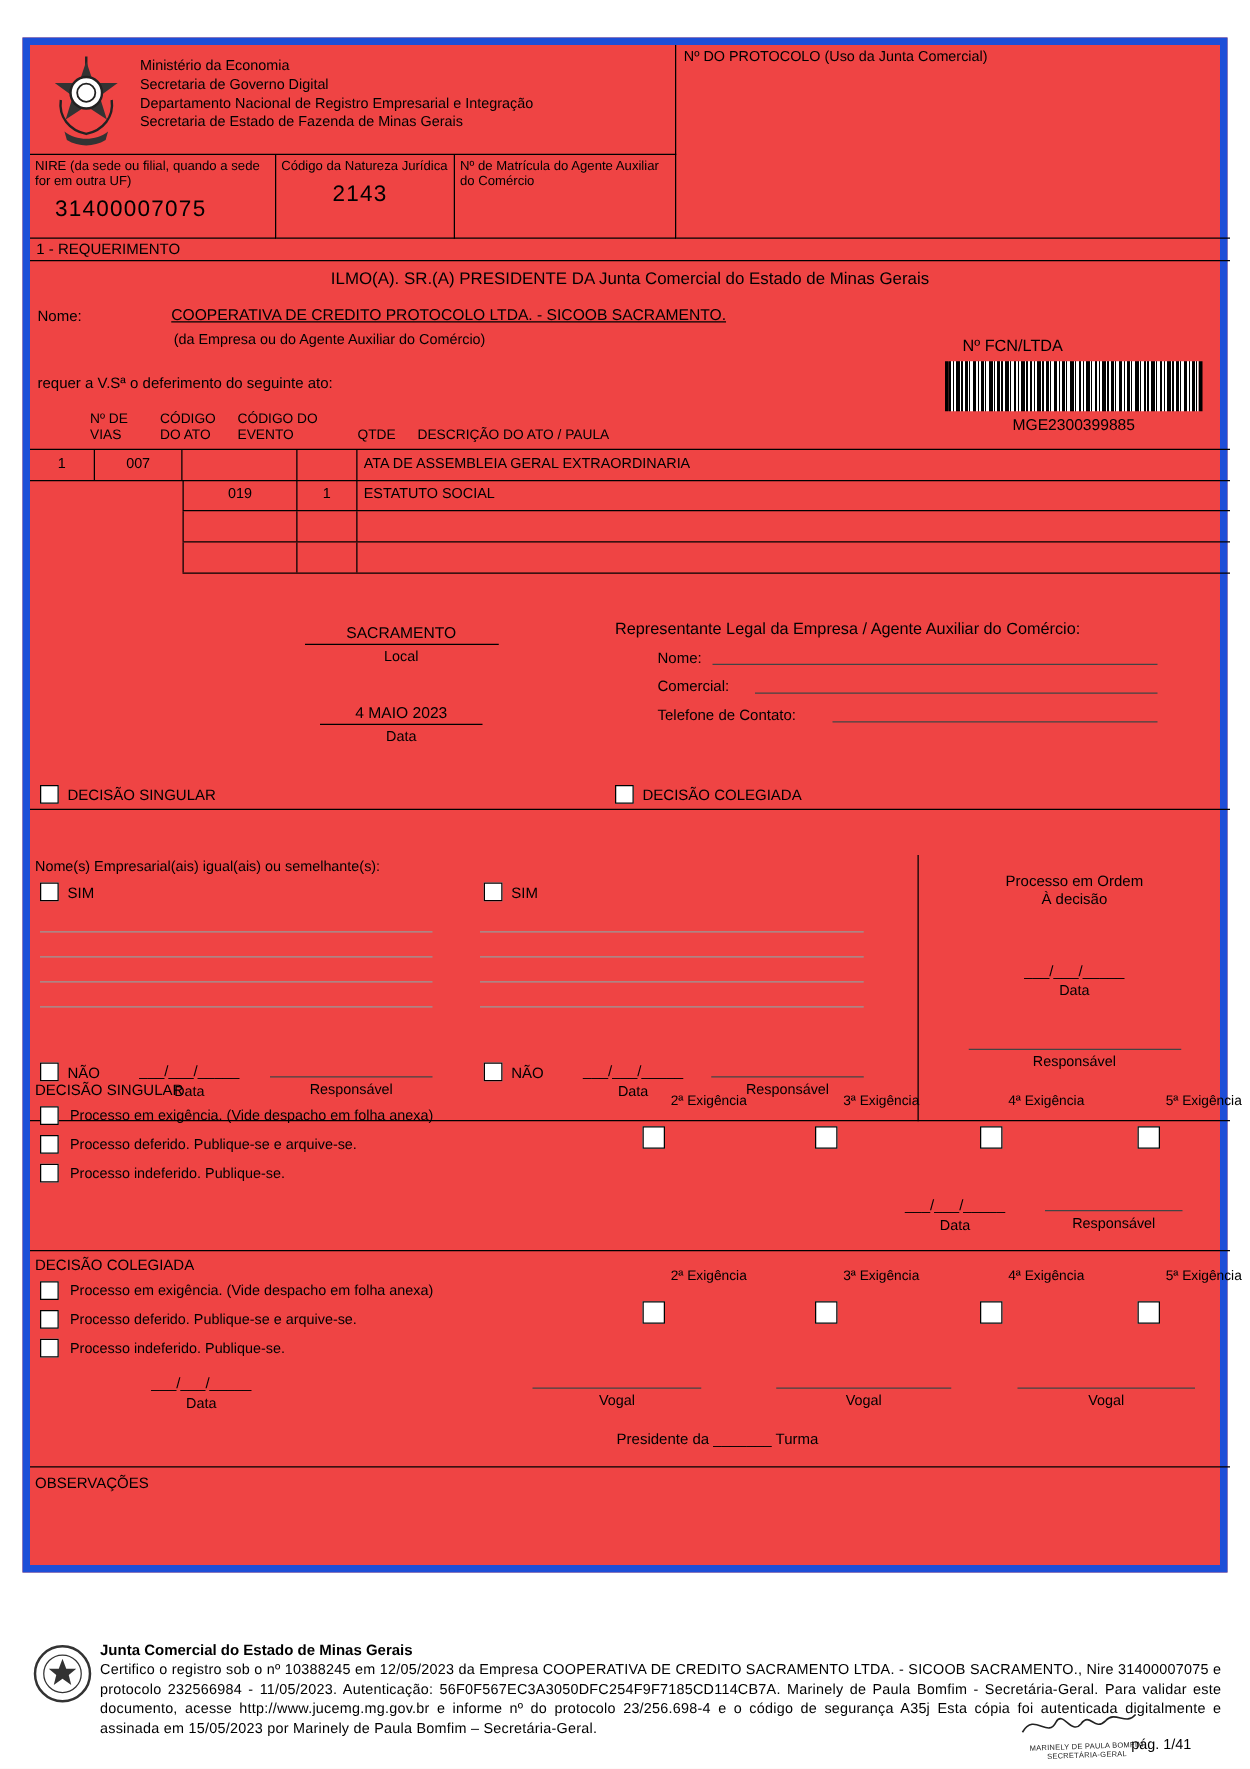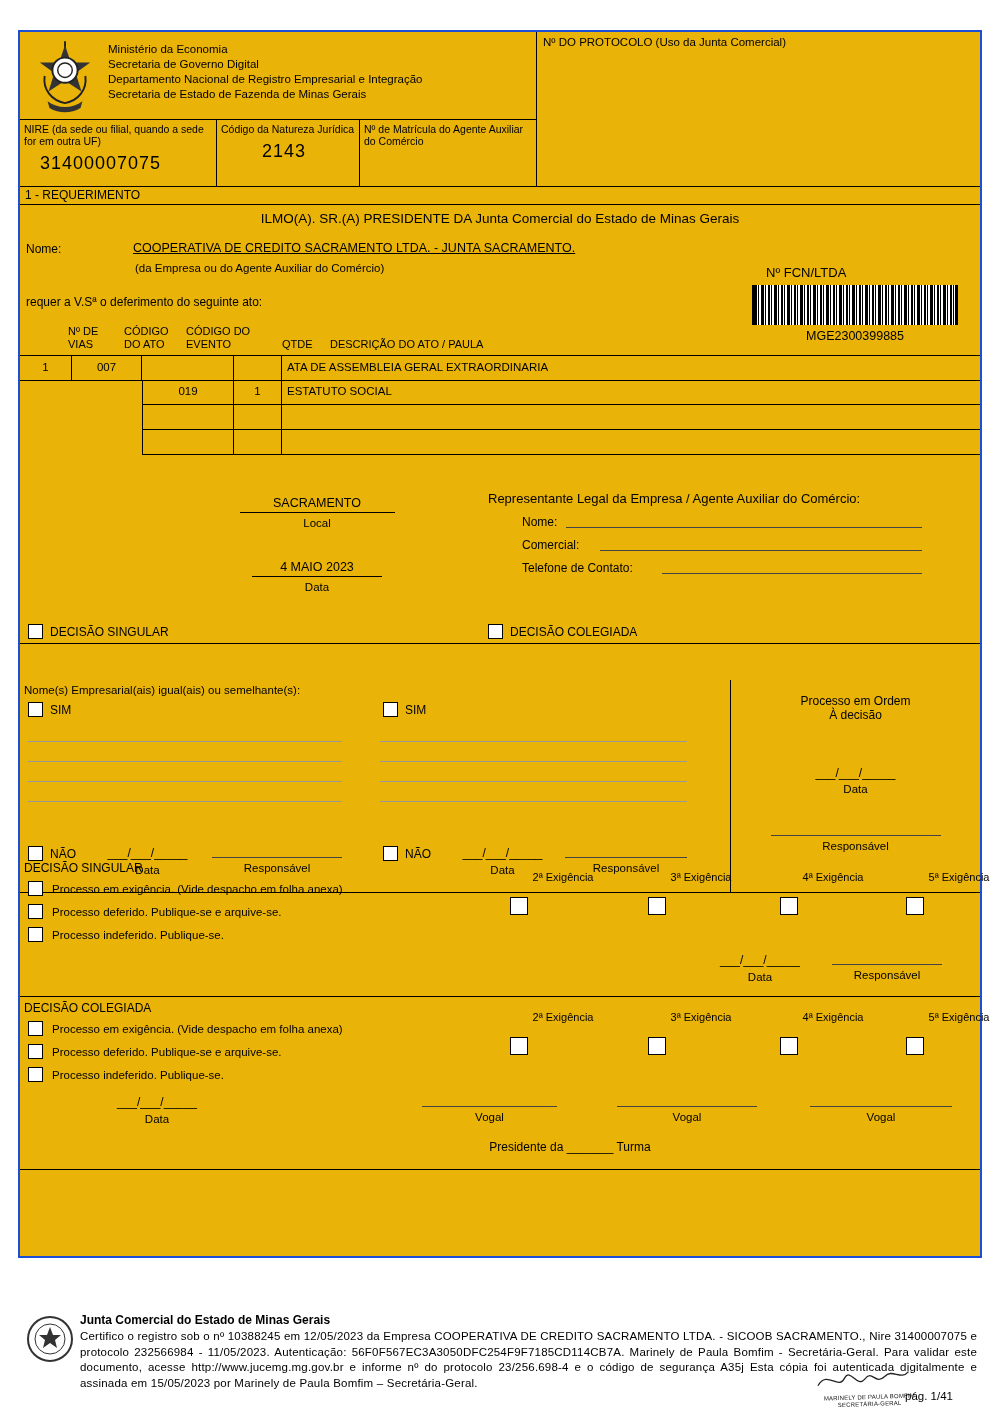--- a/index.html
+++ b/index.html
@@ -1,19 +1,19 @@
 <!DOCTYPE html>
 <html><head>
 <meta charset="utf-8">
 <style>
   * { margin:0; padding:0; box-sizing:border-box; }
   html,body { background:#ffffff; }
   body { font-family:"Liberation Sans", sans-serif; color:#000; }
   .page { position:relative; width:1000px; height:1415px; background:#fff; overflow:hidden; }
-  .form { position:absolute; left:18px; top:30px; width:964px; height:1228px; border:2px solid #1d4ed8; background:#eab308; }
+  .form { position:absolute; left:18px; top:30px; width:964px; height:1228px; border:6px solid #1d4ed8; background:#ef4444; }
   .abs { position:absolute; }
   .bar { font-size:12px; line-height:17px; padding-left:5px; }
   .cell-label { font-size:10.5px; line-height:12px; padding:3px 4px 0 4px; }
   .cell-value { font-size:18px; padding:6px 0 0 20px; letter-spacing:1px; }
   .cb { position:absolute; width:15px; height:15px; border:1px solid #000; background:#fff; }
   .cb-lg { width:18px; height:18px; }
   .txt { position:absolute; font-size:12px; }
   .sm { font-size:11.5px; }
   .xs { font-size:11px;margin-left:44px; }
   .prewrap { white-space:pre-line; }
@@ -75,21 +75,21 @@
     </div>
 
     <div class="abs bar" style="left:0;top:155px;width:960px;height:18px;border-bottom:1px solid #000;">
       <span>1 - REQUERIMENTO</span>
     </div>
 
     <div class="abs" style="left:0;top:173px;width:960px;height:397px;">
       <div class="txt" style="left:0;top:6px;width:100%;text-align:center;font-size:13.5px;">ILMO(A). SR.(A) PRESIDENTE DA Junta Comercial do Estado de Minas Gerais</div>
 
       <div class="txt" style="left:6px;top:37px;">Nome:</div>
-      <div class="txt" style="left:113px;top:36px;font-size:12.5px;text-decoration:underline;">COOPERATIVA DE CREDITO SACRAMENTO LTDA. - JUNTA SACRAMENTO.</div>
+      <div class="txt" style="left:113px;top:36px;font-size:12.5px;text-decoration:underline;">COOPERATIVA DE CREDITO PROTOCOLO LTDA. - SICOOB SACRAMENTO.</div>
       <div class="txt sm" style="left:115px;top:57px;">(da Empresa ou do Agente Auxiliar do Comércio)</div>
 
       <div class="txt" style="left:746px;top:60px;font-size:13px;">Nº FCN/LTDA</div>
       <div class="barcode" style="left:732px;top:80px;width:206px;"></div>
       <div class="txt" style="left:732px;top:124px;width:206px;text-align:center;font-size:12.5px;">MGE2300399885</div>
 
       <div class="txt" style="left:6px;top:90px;">requer a V.Sª o deferimento do seguinte ato:</div>
 
       <div class="txt xs prewrap" style="left:4px;top:120px;line-height:13px;">Nº DE
 VIAS</div>
@@ -259,20 +259,23 @@
         <div class="sm" style="margin-top:4px;">Vogal</div>
       </div>
       <div class="abs group-center" style="left:790px;top:98px;width:142px;">
         <div style="height:12px;border-bottom:1px solid #444;"></div>
         <div class="sm" style="margin-top:4px;">Vogal</div>
       </div>
 
       <div class="txt" style="left:400px;top:143px;width:300px;text-align:center;">Presidente da _______ Turma</div>
     </div>
 
+    <div class="abs" style="left:0;top:1138px;width:960px;height:86px;">
+      <div class="txt" style="left:4px;top:5px;">OBSERVAÇÕES</div>
+    </div>
   </div>
 
   <div class="abs" style="left:18px;top:1312px;width:964px;height:100px;">
     <div class="abs" style="left:8px;top:3px;width:48px;height:48px;">
       <svg viewBox="0 0 48 48" width="48" height="48">
         <circle cx="24" cy="24" r="22" fill="none" stroke="#333" stroke-width="2"></circle>
         <circle cx="24" cy="24" r="15" fill="none" stroke="#333" stroke-width="1"></circle>
         <path d="M24 12 L27 20 L35 20 L29 25 L31 33 L24 28 L17 33 L19 25 L13 20 L21 20 Z" fill="#333"></path>
       </svg>
     </div>

